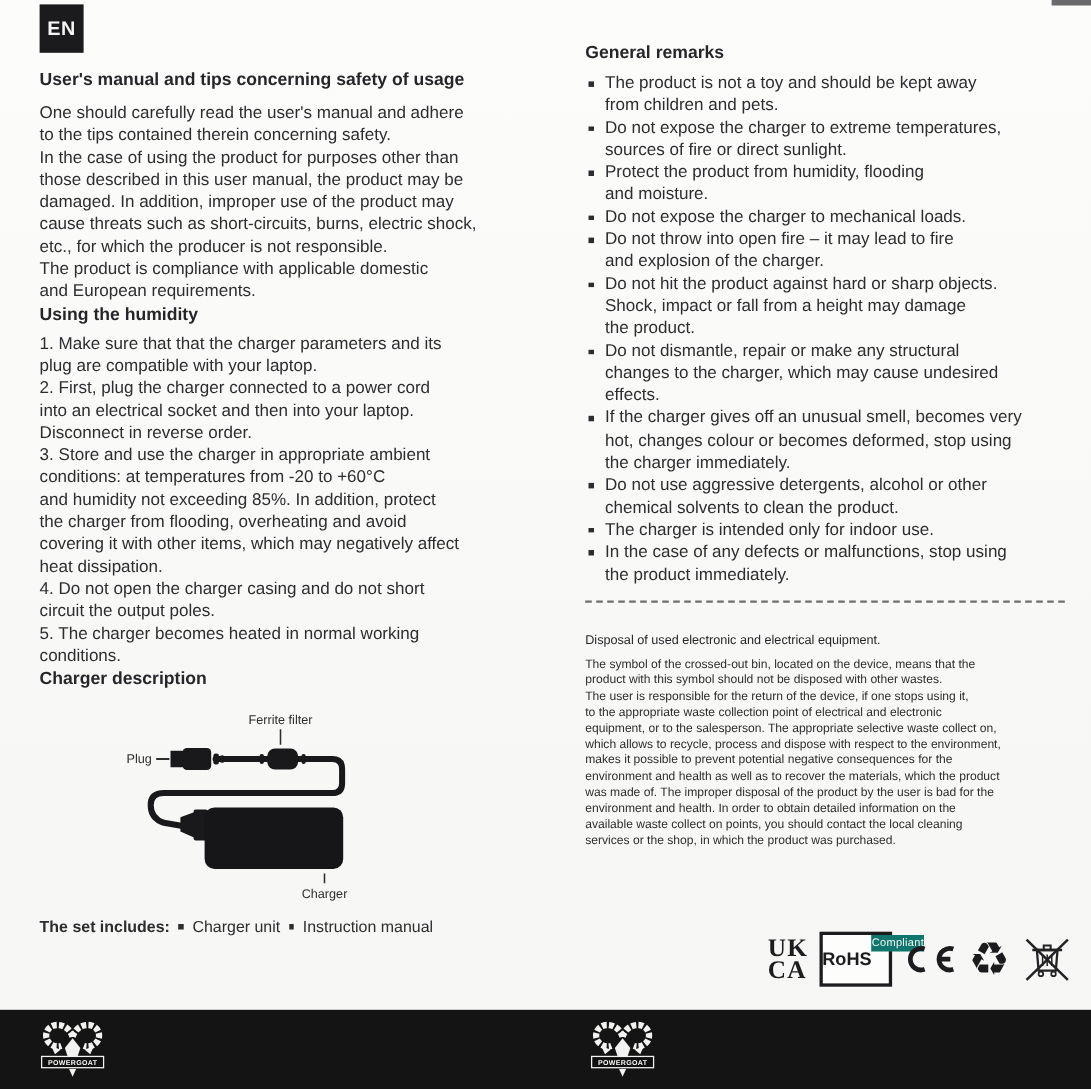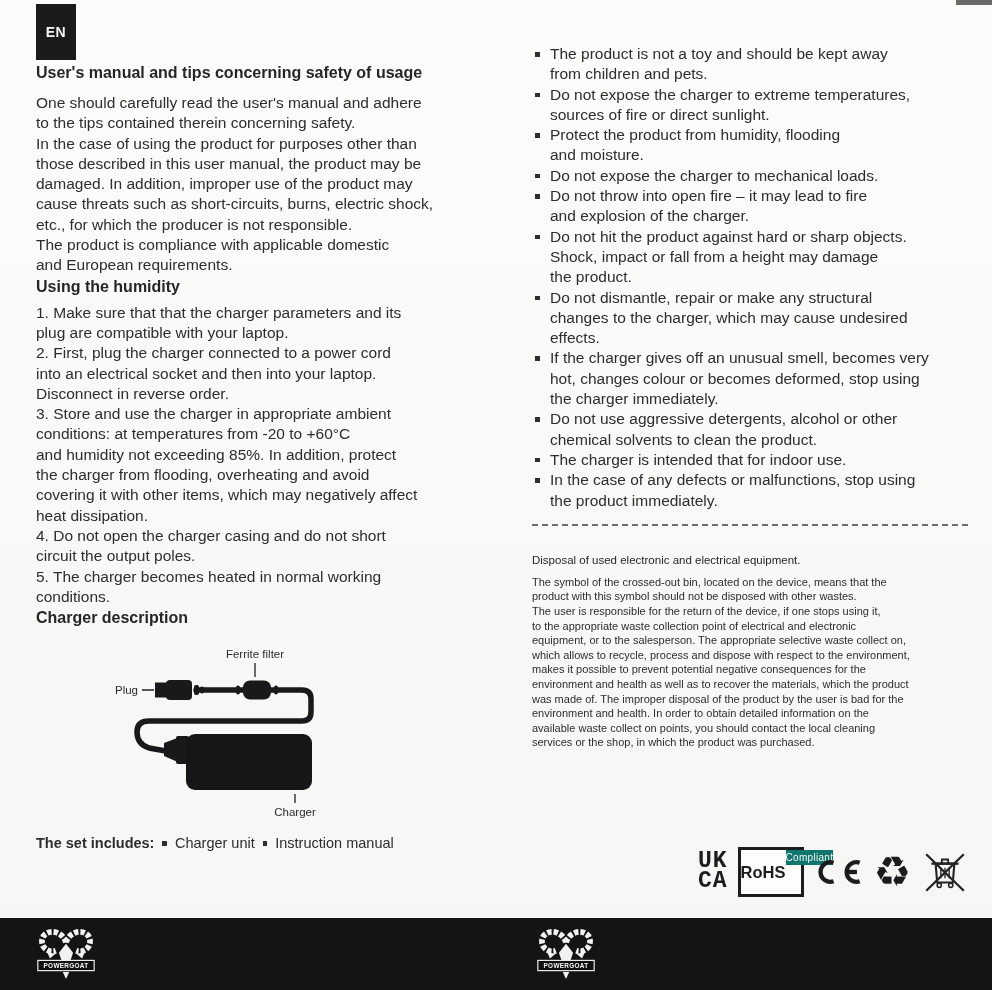--- a/index.html
+++ b/index.html
@@ -4,22 +4,22 @@
 <style>
   html,body{margin:0;padding:0;}
   .page{
     position:relative; width:992px; height:990px; overflow:hidden;
     background:linear-gradient(180deg,#fcfcfb 0%,#f8f8f6 60%,#f6f6f4 100%);
     font-family:"Liberation Sans","DejaVu Sans",sans-serif;
     color:#2d2d30;
   }
   .corner-smudge{position:absolute; right:0; top:0; width:36px; height:5px; background:#3a3a3c; opacity:.75;}
   .en-badge{
-    position:absolute; left:36px; top:4px; width:40px; height:56px;
-    background:#1b1b1e; color:#f5f5f5; font-weight:bold; font-size:14px;
+    position:absolute; left:36px; top:4px; width:40px; height:44px;
+    background:#1b1b1e; color:#f5f5f5; font-weight:bold; font-size:18px;
     display:flex; align-items:center; justify-content:center; letter-spacing:.5px;
   }
   .col-left{position:absolute; left:36px; top:62px; width:436px;}
   .col-right{position:absolute; left:532px; top:38px; width:436px;}
   h2.sec{font-size:16px; line-height:22px; margin:0; font-weight:bold; color:#26262a;}
   .mt{margin-top:11px;}
   p.body{font-size:15.5px; line-height:20.3px; margin:9px 0 0 0; white-space:pre-line;}
   p.steps{margin-top:5px;}
   ul.remarks{list-style:none; margin:6px 0 0 0; padding:0;}
   ul.remarks li{
@@ -32,21 +32,21 @@
   .dashed-divider{margin-top:13px; border-top:2px dashed #6e6e6e; height:0;}
   h3.disposal{font-size:11.5px; line-height:15px; margin:27px 0 0 0; font-weight:normal; color:#26262a;}
   p.small{font-size:11px; line-height:14.6px; margin:7px 0 0 0; white-space:pre-line;}
   .diagram{display:block; margin:4px 0 0 12px;}
   .diagram text{font-family:"Liberation Sans","DejaVu Sans",sans-serif; font-size:11.5px; fill:#2d2d30;}
   .set-line{margin:12px 0 0 0; font-size:14.5px; color:#2d2d30; white-space:nowrap;}
   .set-line b{font-weight:bold;}
   .sq{display:inline-block; width:4.5px; height:4.5px; background:#2d2d30; margin:0 8px 2px 8px; vertical-align:middle;}
   
   .marks{position:absolute; left:698px; top:843px; height:58px; display:flex; align-items:center; gap:10px;}
-  .ukca{font-weight:bold; font-size:23px; line-height:.86; letter-spacing:1px; color:#1c1c1f; font-family:Liberation Mono, monospace;}
+  .ukca{font-weight:bold; font-size:23px; line-height:.86; letter-spacing:1px; color:#1c1c1f; font-family:Liberation Serif, serif;}
   .rohs{width:60px; height:44px; border:3px solid #1c1c1f; background:#fdfdfc; display:flex; flex-direction:row;}
   .rohs-top{flex:1; display:flex; align-items:center; justify-content:center; font-weight:bold; font-size:16.5px; color:#1c1c1f;}
   .rohs-bottom{height:15px; background:#0f766e; color:#f7f7f5; font-size:10px; display:flex; align-items:center; justify-content:center; letter-spacing:.3px;}
   .recycle{font-size:42px; line-height:1; color:#1c1c1f; font-family:"DejaVu Sans",sans-serif;}
   
   .footer{position:absolute; left:0; top:918px; width:992px; height:72px; background:#141414;}
   .logo{position:absolute; top:6px;}
   .logo.l1{left:34px;}
   .logo.l2{left:534px;}
   .logo text{font-family:"Liberation Sans","DejaVu Sans",sans-serif;}
@@ -116,20 +116,21 @@
       <rect x="138" y="101" width="126" height="56" rx="9" fill="#161619"></rect>
 
       <line x1="247" y1="161" x2="247" y2="170" stroke="#2d2d30" stroke-width="1.4"></line>
       <text x="247" y="183" text-anchor="middle">Charger</text>
     </svg>
 
     <p class="set-line"><b>The set includes:</b><span class="sq"></span><span>Charger unit</span><span class="sq"></span><span>Instruction manual</span></p>
   </div>
 
   <div class="col-right">
+    <h2 class="sec">General remarks</h2>
     <ul class="remarks">
       <li>The product is not a toy and should be kept away
 from children and pets.</li>
       <li>Do not expose the charger to extreme temperatures,
 sources of fire or direct sunlight.</li>
       <li>Protect the product from humidity, flooding
 and moisture.</li>
       <li>Do not expose the charger to mechanical loads.</li>
       <li>Do not throw into open fire – it may lead to fire
 and explosion of the charger.</li>
@@ -137,21 +138,21 @@
 Shock, impact or fall from a height may damage
 the product.</li>
       <li>Do not dismantle, repair or make any structural
 changes to the charger, which may cause undesired
 effects.</li>
       <li>If the charger gives off an unusual smell, becomes very
 hot, changes colour or becomes deformed, stop using
 the charger immediately.</li>
       <li>Do not use aggressive detergents, alcohol or other
 chemical solvents to clean the product.</li>
-      <li>The charger is intended that for indoor use.</li>
+      <li>The charger is intended only for indoor use.</li>
       <li>In the case of any defects or malfunctions, stop using
 the product immediately.</li>
     </ul>
     <div class="dashed-divider"></div>
     <h3 class="disposal">Disposal of used electronic and electrical equipment.</h3>
     <p class="small">The symbol of the crossed-out bin, located on the device, means that the
 product with this symbol should not be disposed with other wastes.
 The user is responsible for the return of the device, if one stops using it,
 to the appropriate waste collection point of electrical and electronic
 equipment, or to the salesperson. The appropriate selective waste collect on,

